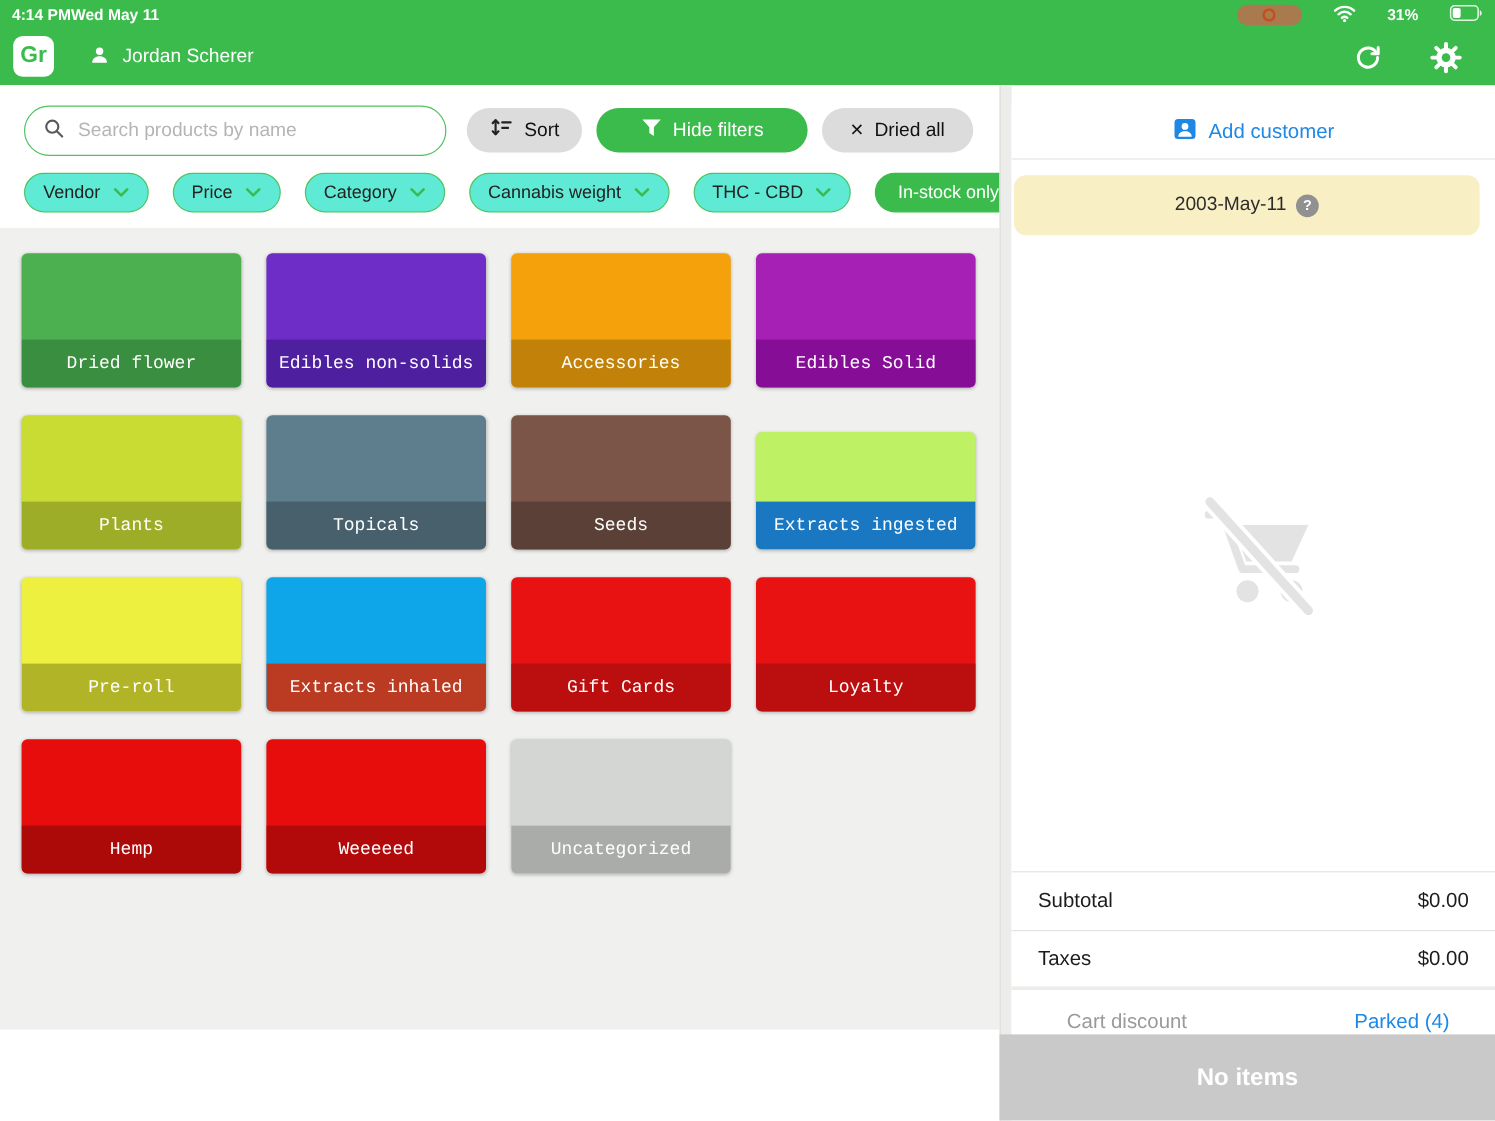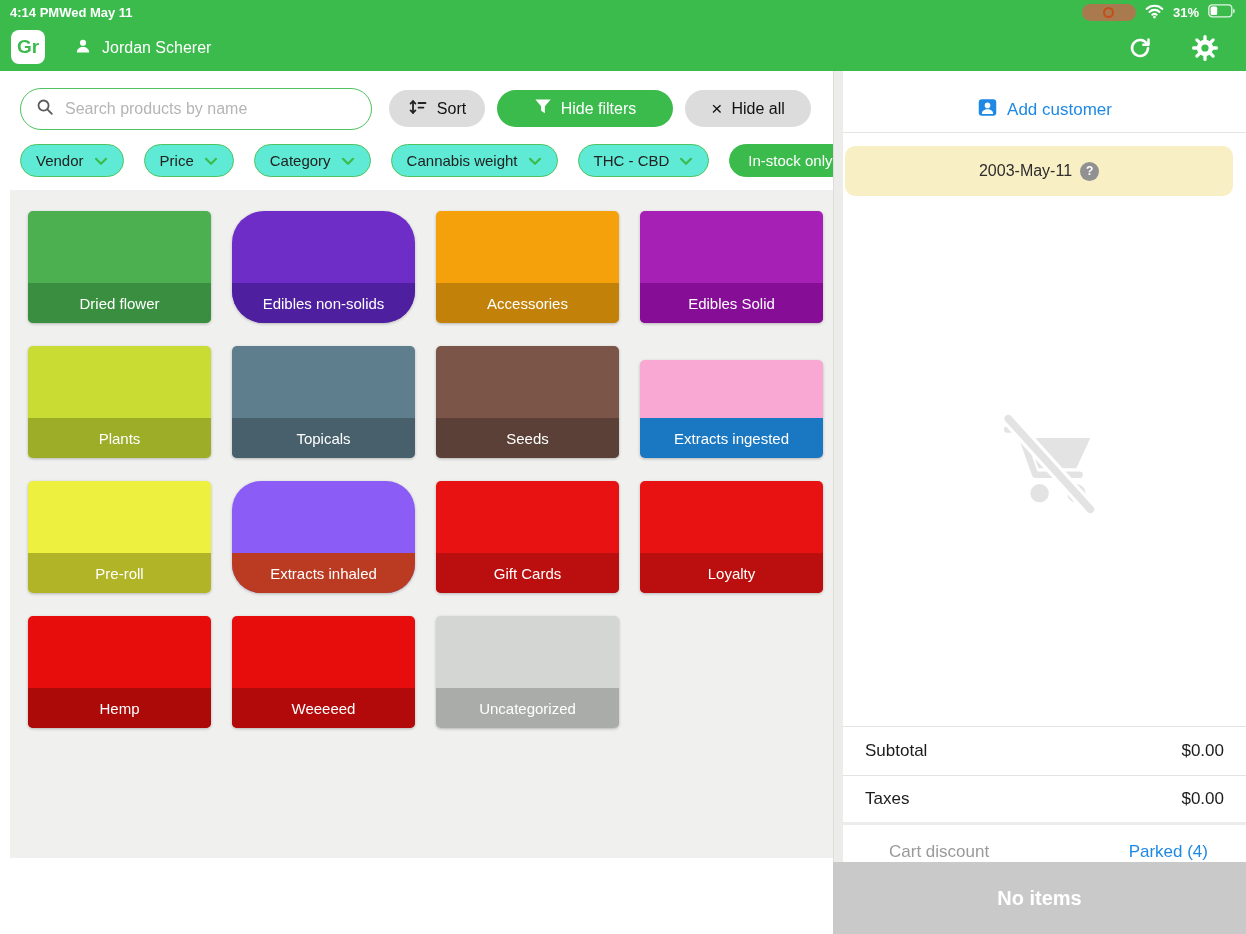--- a/index.html
+++ b/index.html
@@ -4,21 +4,21 @@
 <style>
   html,body{margin:0;padding:0;background:#ffffff;}
   .screen{position:relative;width:1246px;height:934px;overflow:hidden;
     font-family:"Liberation Sans","DejaVu Sans",sans-serif;background:#fff;
     -webkit-font-smoothing:antialiased;}
   
   .statusbar{position:absolute;left:0;top:0;width:1246px;height:25px;background:#3cbb4d;
     display:flex;align-items:center;justify-content:space-between;color:#fff;
     font-size:13px;font-weight:700;padding:0 10px;box-sizing:border-box;}
   .sb-left{display:flex;align-items:center;}
-  .sb-right{display:flex;gap:9px;align-items:center;}
+  .sb-right{display:flex;gap:26px;align-items:center;}
   .rec-pill{width:54px;height:17px;border-radius:9px;background:#a87a4e;
     display:flex;align-items:center;justify-content:center;}
   .rec-pill .dot{width:11px;height:11px;border-radius:50%;border:2.4px solid #c64e1c;box-sizing:border-box;}
   
   .appheader{position:absolute;left:0;top:25px;width:1246px;height:46px;background:#3cbb4d;
     color:#fff;}
   .logo{position:absolute;left:11px;top:5px;width:34px;height:34px;background:#fff;border-radius:8px;
     display:flex;align-items:center;justify-content:center;color:#3cbb4d;font-weight:700;font-size:19px;}
   .user{position:absolute;left:74px;top:0;height:46px;display:flex;align-items:center;gap:10px;
     font-size:16px;font-weight:400;}
@@ -34,21 +34,21 @@
   .pill{position:absolute;top:19px;height:37px;border-radius:19px;display:flex;align-items:center;
     justify-content:center;gap:9px;font-size:16px;color:#111;background:#dcdcdd;cursor:pointer;box-sizing:border-box;}
   .pill-sort{left:389px;width:96px;}
   .pill-hide{left:497px;width:176px;background:#3cbb4d;color:#fff;}
   .pill-clear{left:685px;width:126px;}
   .pill .x-glyph{font-size:19px;line-height:1;}
   .chiprow{position:absolute;left:20px;top:73px;display:flex;gap:20px;white-space:nowrap;}
   .chip{height:33px;border:1.5px solid #4fc35f;border-radius:17px;background:#5eead4;display:flex;
     align-items:center;gap:10px;padding:0 15px;font-size:15px;color:#222;box-sizing:border-box;cursor:pointer;flex:0 0 auto;}
   .chip-active{background:#3cbb4d;border-color:#3cbb4d;color:#fff;padding:0 18px;}
-  .products{position:absolute;left:10px;top:119px;width:833px;height:668px;background:#f0f0ee;}
+  .products{position:absolute;left:0;top:119px;width:833px;height:668px;background:#f0f0ee;font-family:Liberation Mono, monospace;}
   .tilegrid{position:absolute;left:18px;top:21px;display:grid;grid-template-columns:repeat(4,183px);
     grid-auto-rows:112px;column-gap:21px;row-gap:23px;}
   .tile{position:relative;border-radius:5px;overflow:hidden;cursor:pointer;
     box-shadow:0 1px 3px rgba(0,0,0,0.25);}
   .tile .band{position:absolute;left:0;bottom:0;width:100%;height:40px;display:flex;align-items:center;
     justify-content:center;color:#fff;font-size:15px;}
   
   .divider{position:absolute;left:833px;top:71px;width:10px;height:863px;background:#ececea;
     border-left:1px solid #dedddb;box-sizing:border-box;}
   
@@ -172,21 +172,21 @@
       <span>
         <svg width="18" height="17" viewBox="0 0 20 18" fill="#fff">
           <path d="M1.5 1.3 h17 l-6.4 7.3 v8 l-4.2 -2.9 v-5.1 z"></path>
         </svg>
       </span>
       <span>Hide filters</span>
     </div>
 
     <div class="pill pill-clear">
       <span class="x-glyph">×</span>
-      <span>Hide all</span>
+      <span>Dried all</span>
     </div>
 
     <div class="chiprow">
         <div class="chip">
           <span>Vendor</span>
           <span><svg width="14" height="9" viewBox="0 0 14 9" fill="none" stroke="#3cbb4d" stroke-width="2.2" stroke-linecap="round" stroke-linejoin="round">
               <path d="M2 1.8 L7 6.8 L12 1.8"></path>
             </svg></span>
         </div>
         <div class="chip">
@@ -216,45 +216,45 @@
         <div class="chip chip-active">
           <span>In-stock only</span>
         </div>
       </div>
 
     <div class="products">
       <div class="tilegrid">
           <div class="tile" style="background: rgb(76, 175, 80);">
             <div class="band" style="background: rgb(58, 142, 63);">Dried flower</div>
           </div>
-          <div class="tile" style="background: rgb(111, 45, 200); border-radius: 32px;">
+          <div class="tile" style="background: rgb(111, 45, 200);">
             <div class="band" style="background: rgb(78, 31, 158);">Edibles non-solids</div>
           </div>
           <div class="tile" style="background: rgb(245, 161, 11);">
             <div class="band" style="background: rgb(194, 129, 8);">Accessories</div>
           </div>
           <div class="tile" style="background: rgb(166, 32, 182);">
             <div class="band" style="background: rgb(134, 13, 150);">Edibles Solid</div>
           </div>
           <div class="tile" style="background: rgb(201, 220, 51);">
             <div class="band" style="background: rgb(157, 173, 39);">Plants</div>
           </div>
           <div class="tile" style="background: rgb(95, 126, 141);">
             <div class="band" style="background: rgb(71, 96, 108);">Topicals</div>
           </div>
           <div class="tile" style="background: rgb(123, 85, 72);">
             <div class="band" style="background: rgb(90, 64, 55);">Seeds</div>
           </div>
-          <div class="tile" style="background: #f9a8d4; margin-top: 14px;">
+          <div class="tile" style="background: #bef264; margin-top: 14px;">
             <div class="band" style="background: rgb(26, 120, 194);">Extracts ingested</div>
           </div>
           <div class="tile" style="background: rgb(238, 240, 64);">
             <div class="band" style="background: rgb(178, 180, 40);">Pre-roll</div>
           </div>
-          <div class="tile" style="background: #8b5cf6; border-radius: 29px;">
+          <div class="tile" style="background: #0ea5e9;">
             <div class="band" style="background: rgb(187, 58, 34);">Extracts inhaled</div>
           </div>
           <div class="tile" style="background: rgb(233, 18, 18);">
             <div class="band" style="background: rgb(187, 14, 14);">Gift Cards</div>
           </div>
           <div class="tile" style="background: rgb(233, 18, 18);">
             <div class="band" style="background: rgb(187, 14, 14);">Loyalty</div>
           </div>
           <div class="tile" style="background: rgb(232, 13, 13);">
             <div class="band" style="background: rgb(172, 9, 9);">Hemp</div>

